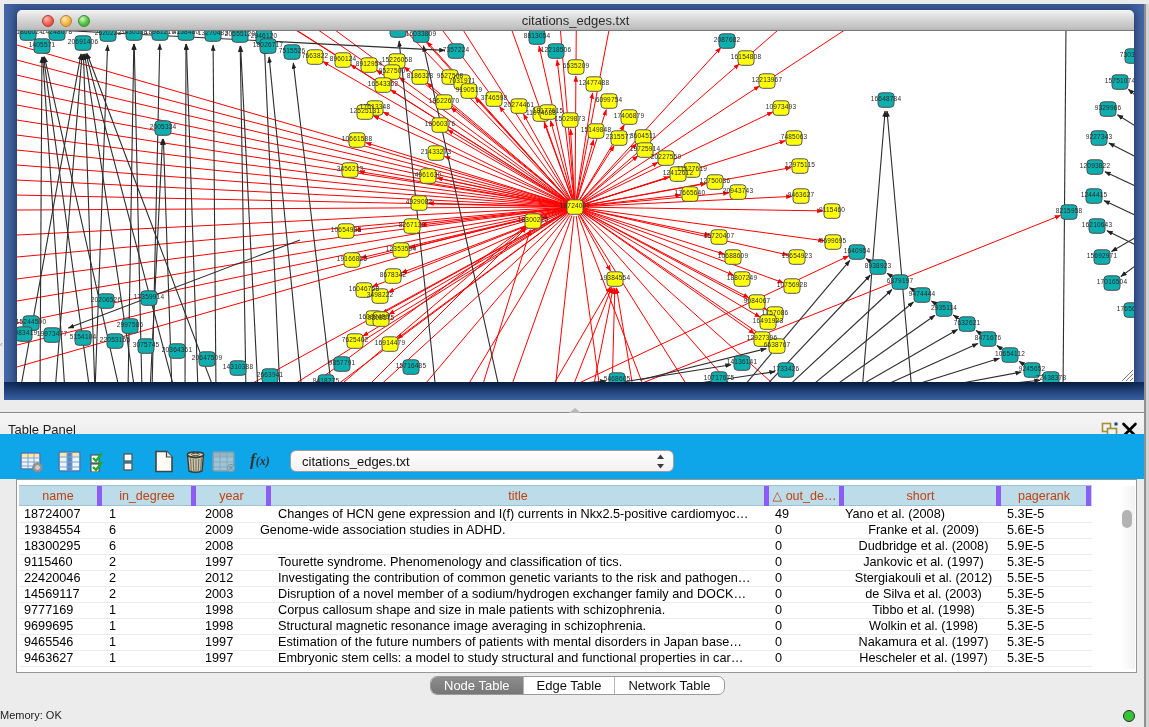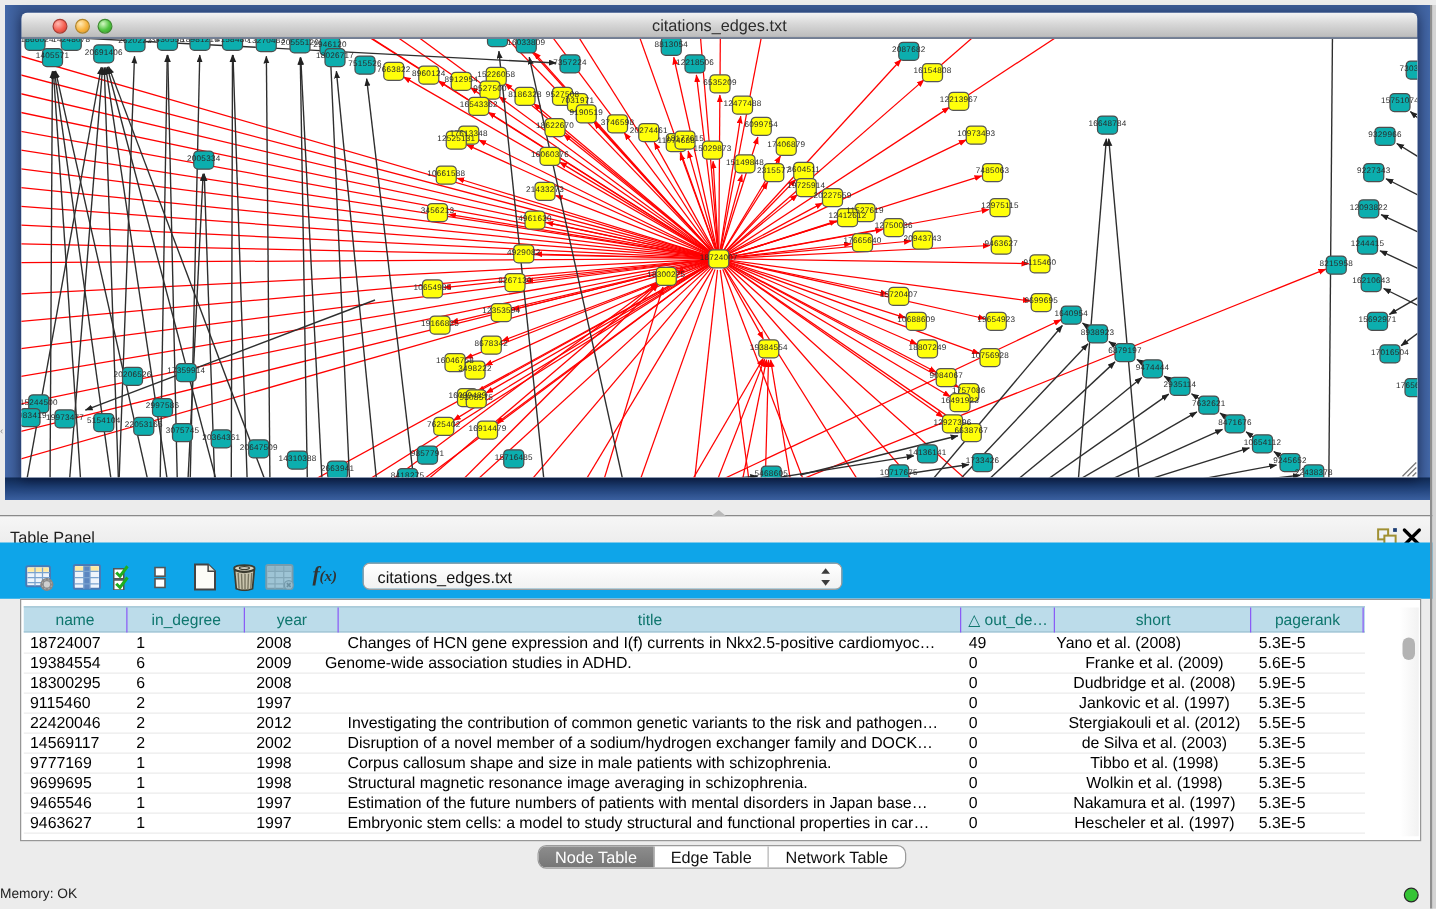--- a/index.html
+++ b/index.html
@@ -8,21 +8,21 @@
 .titlebar {position:absolute;left:0;top:0;width:1117px;height:21px;border-radius:5px 5px 0 0;background:linear-gradient(#f4f4f4,#d8d8d8 45%,#bfbfbf 92%,#b2b2b2);border-bottom:1px solid #7a7a7a}
 .title {position:absolute;width:100%;text-align:center;top:3px;font-size:13px;color:#2c2c2c}
 .tl {position:absolute;top:4.5px;width:12px;height:12px;border-radius:50%}
 .canvas {position:absolute;left:0;top:21px;width:1117px;height:351px;background:#fff;overflow:hidden}
 .tph {position:absolute;left:0;top:412px;width:1149px;height:46px;background:linear-gradient(#f6f6f6,#e4e4e4);border-top:1px solid #8a8a8a;border-bottom:1px solid #c4c4c4}
 .tph span {position:absolute;left:8px;top:9px;font-size:13px;color:#1d1d1d}
 .tbar {position:absolute;left:0;top:434px;width:1149px;height:45px;background:#0ea5e9}
 .combo {position:absolute;left:290px;top:16px;width:384px;height:22px;background:linear-gradient(#fff,#f1f1f1);border:1px solid #9d9d9d;border-radius:6px;font-size:13px;color:#111;line-height:21px;padding-left:11px}
 .tblbox {position:absolute;left:16px;top:479px;width:1121px;height:194px;background:#fff;border:1px solid #979797}
 .hdr {position:absolute;left:2px;top:5px;width:1073px;height:21px;background:#bcdcea;border-top:1px solid #9fc2d2;border-bottom:1px solid #9fc2d2}
-.hc {position:absolute;top:0;height:20px;border-right:1px solid #8b5cf6;text-align:center;font-size:12.5px;color:#0f766e;line-height:20px}
+.hc {position:absolute;top:0;height:20px;border-right:5px solid #8b5cf6;text-align:center;font-size:12.5px;color:#c2410c;line-height:20px}
 .rows {position:absolute;left:2px;top:27px;width:1073px;height:162px}
 .tr {position:absolute;left:0;width:1073px;height:16px;border-bottom:1px solid #ececec}
 .c {position:absolute;top:0;height:15px;font-size:12.7px;color:#000;line-height:15px;white-space:nowrap;overflow:hidden}
 .vsb {position:absolute;left:1103px;top:6px;width:15px;height:183px;background:linear-gradient(90deg,#fff,#f2f2f2)}
 .vth {position:absolute;left:2px;top:24px;width:10px;height:18px;border-radius:5px;background:#b3b3b3}
 .tabs {position:absolute;left:430px;top:676px;height:19px;border:1px solid #9b9b9b;border-radius:7px;background:#fff;display:flex;overflow:hidden;font-size:13px}
 .tab {padding:0 13px;line-height:18px;color:#111}
 .tabsel {background:linear-gradient(#8d8d8d,#767676);color:#fff}
 .tabsep {width:1px;background:#b5b5b5}
 .mem {position:absolute;left:0;top:709px;width:1120px;text-align:left;font-size:11px;color:#222}
@@ -629,37 +629,38 @@
         <div class="c" style="left:90px;width:88px">6</div>
         <div class="c" style="left:186px;width:67px">2008</div>
         <div class="c" style="left:756px;width:70px">0</div>
         <div class="c" style="left:826px;width:157px;text-align:center">Dudbridge et al. (2008)</div>
         <div class="c" style="left:988px;width:85px">5.9E‑5</div>
       </div>
 <div class="tr" style="top:48px">
         <div class="c" style="left:5px;width:79px">9115460</div>
         <div class="c" style="left:90px;width:88px">2</div>
         <div class="c" style="left:186px;width:67px">1997</div>
+        <div class="c" style="left:259px;width:492px">Tourette syndrome. Phenomenology and classification of tics.</div>
         <div class="c" style="left:756px;width:70px">0</div>
         <div class="c" style="left:826px;width:157px;text-align:center">Jankovic et al. (1997)</div>
         <div class="c" style="left:988px;width:85px">5.3E‑5</div>
       </div>
 <div class="tr" style="top:64px">
         <div class="c" style="left:5px;width:79px">22420046</div>
         <div class="c" style="left:90px;width:88px">2</div>
         <div class="c" style="left:186px;width:67px">2012</div>
         <div class="c" style="left:259px;width:492px">Investigating the contribution of common genetic variants to the risk and pathogen…</div>
         <div class="c" style="left:756px;width:70px">0</div>
         <div class="c" style="left:826px;width:157px;text-align:center">Stergiakouli et al. (2012)</div>
         <div class="c" style="left:988px;width:85px">5.5E‑5</div>
       </div>
 <div class="tr" style="top:80px">
         <div class="c" style="left:5px;width:79px">14569117</div>
         <div class="c" style="left:90px;width:88px">2</div>
-        <div class="c" style="left:186px;width:67px">2002</div>
+        <div class="c" style="left:186px;width:67px">2003</div>
         <div class="c" style="left:259px;width:492px">Disruption of a novel member of a sodium/hydrogen exchanger family and DOCK…</div>
         <div class="c" style="left:756px;width:70px">0</div>
         <div class="c" style="left:826px;width:157px;text-align:center">de Silva et al. (2003)</div>
         <div class="c" style="left:988px;width:85px">5.3E‑5</div>
       </div>
 <div class="tr" style="top:96px">
         <div class="c" style="left:5px;width:79px">9777169</div>
         <div class="c" style="left:90px;width:88px">1</div>
         <div class="c" style="left:186px;width:67px">1998</div>
         <div class="c" style="left:259px;width:492px">Corpus callosum shape and size in male patients with schizophrenia.</div>

